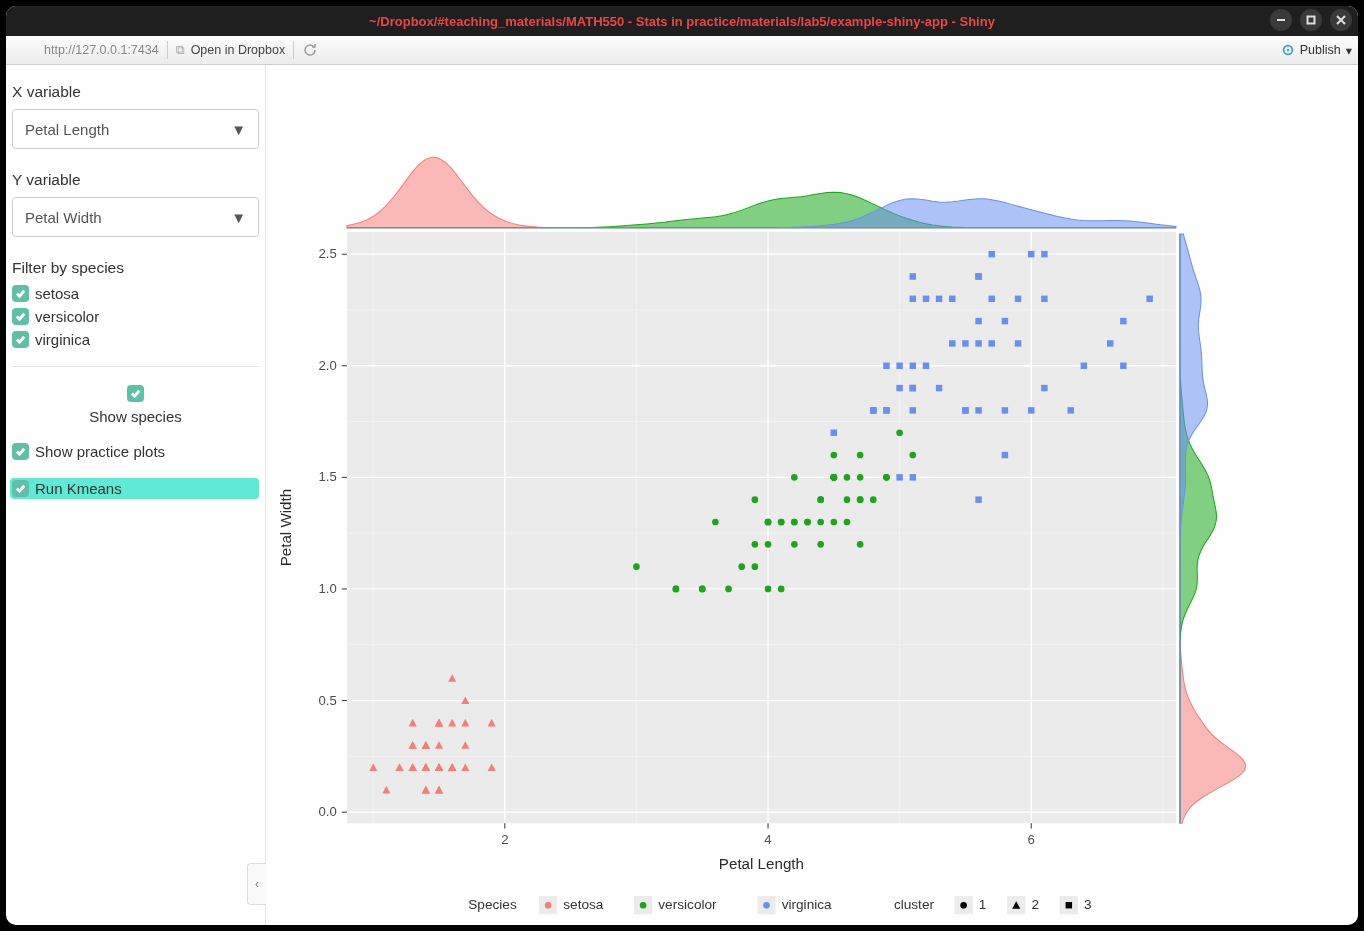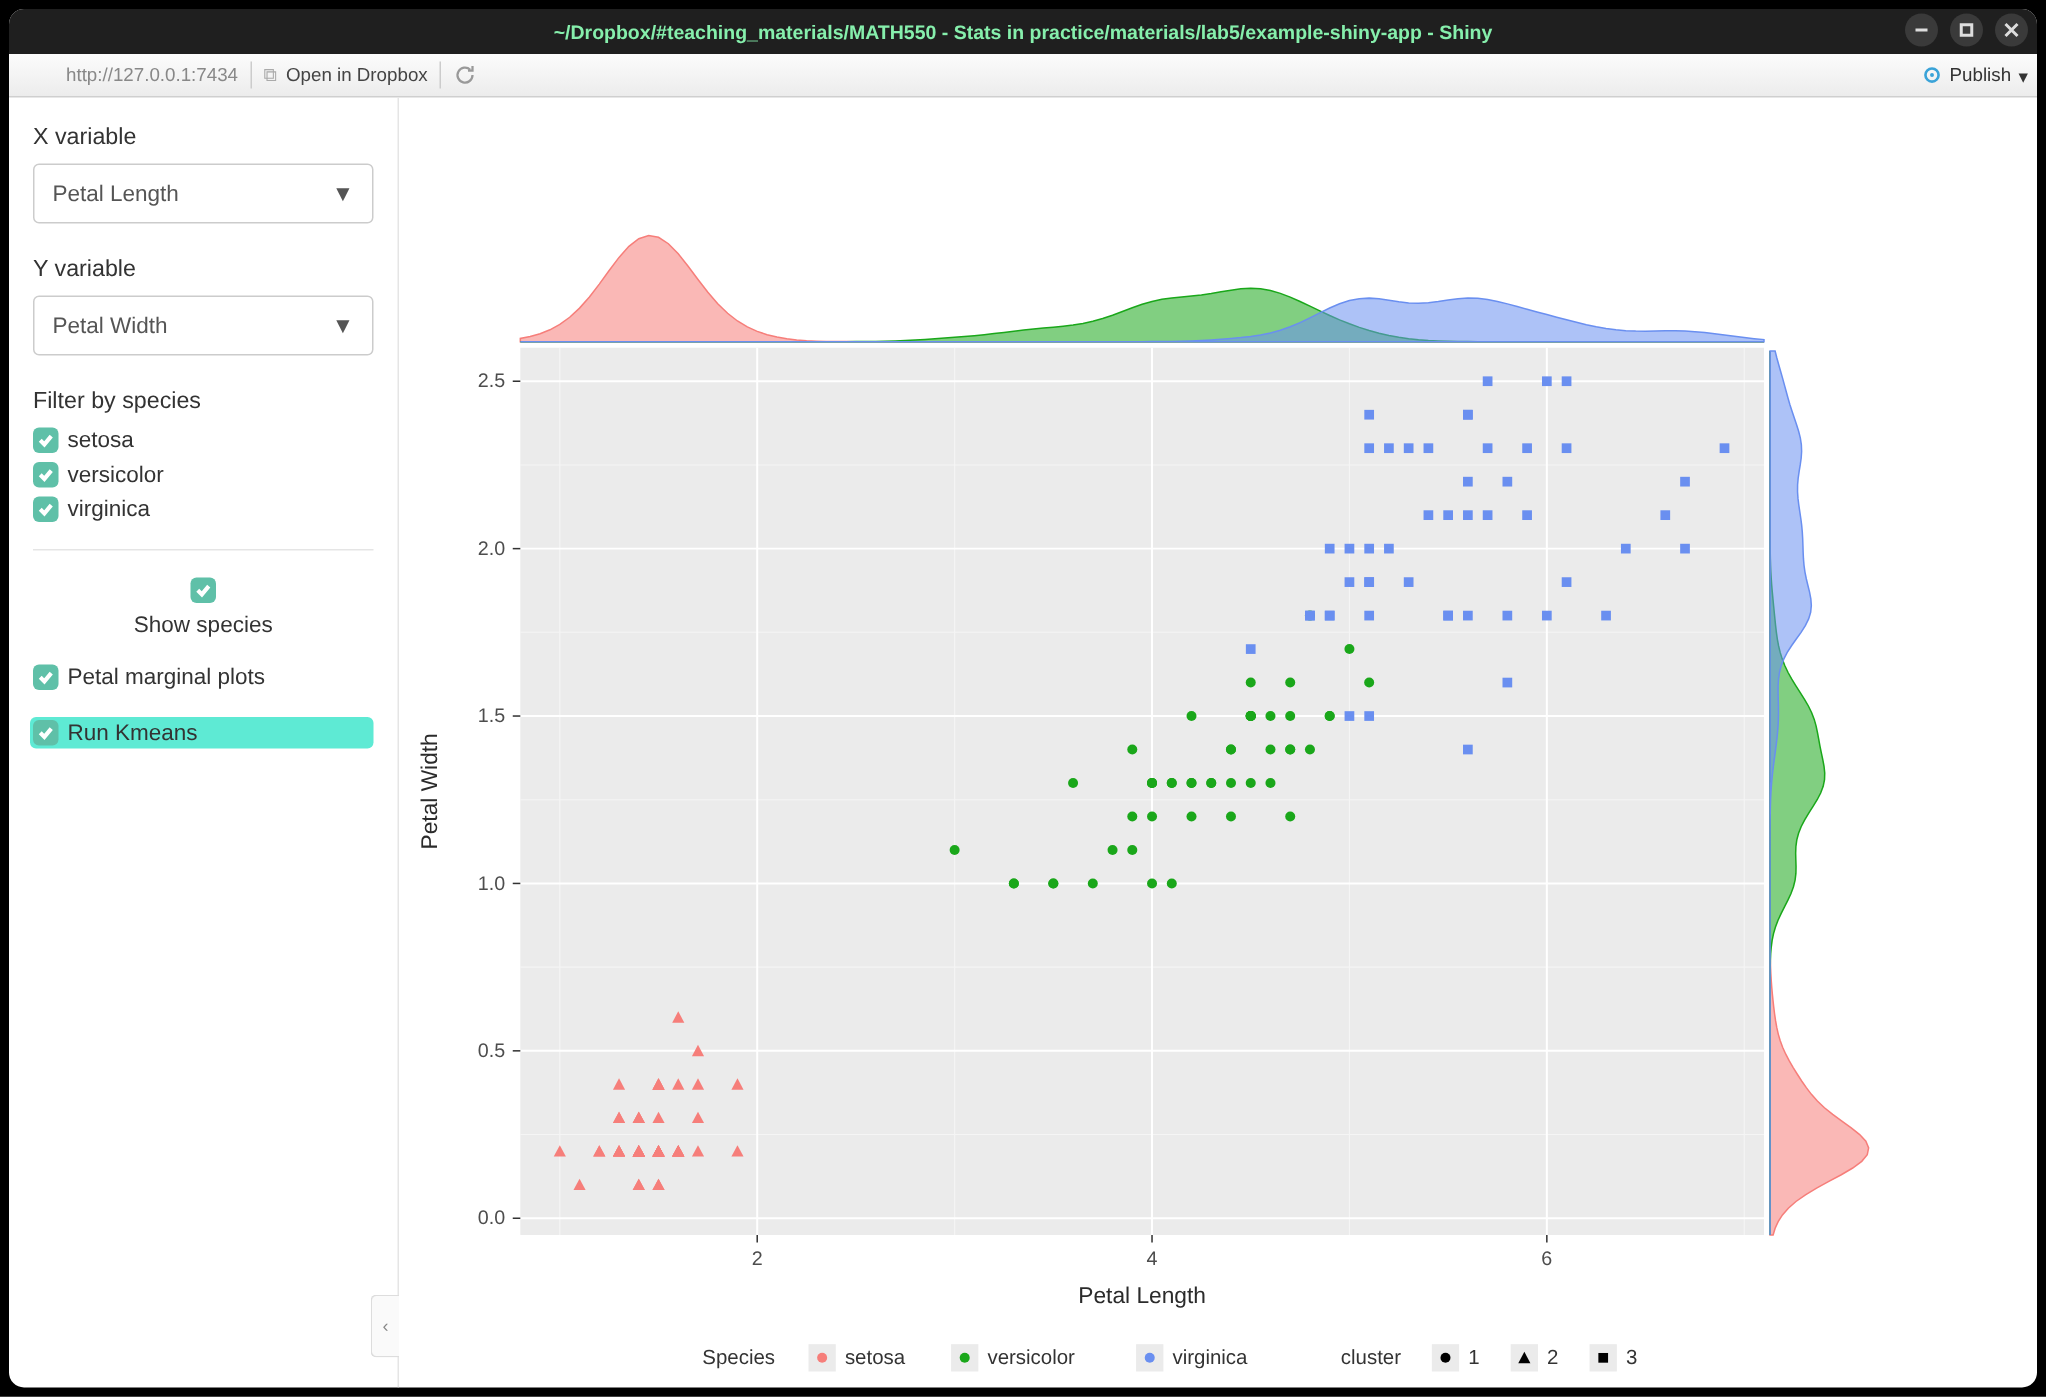--- a/index.html
+++ b/index.html
@@ -1,29 +1,29 @@
 <!DOCTYPE html>
 <html><head>
 <meta charset="utf-8">
 <style>
   html,body{margin:0;padding:0;height:100%;font-family:"Segoe UI","Helvetica Neue",Arial,sans-serif;color:#333;background:#000;}
   .win{position:absolute;inset:6px;border-radius:10px;overflow:hidden;background:#fff;display:flex;flex-direction:column;box-shadow:0 0 0 1px #000;}
-  .titlebar{height:30px;background:#1f1f1f;color:#86efac;display:flex;align-items:center;justify-content:center;position:relative;font-size:13px;font-weight:600;}
+  .titlebar{height:30px;background:#1f1f1f;color:#ef4444;display:flex;align-items:center;justify-content:center;position:relative;font-size:13px;font-weight:600;}
   .tctrls{position:absolute;right:6px;top:3px;display:flex;gap:8px;}
   .tbtn{width:22px;height:22px;border-radius:50%;background:#3a3a3a;display:flex;align-items:center;justify-content:center;color:#ddd;font-size:11px;}
   .tbtn svg{width:10px;height:10px;stroke:#ddd;stroke-width:2;fill:none;}
   .toolbar{height:28px;background:linear-gradient(#fcfcfc,#ececec);border-bottom:1px solid #cfcfcf;display:flex;align-items:center;font-size:12.5px;color:#444;padding:0 6px;gap:6px;}
   .url{flex:0 0 auto;color:#888;margin-left:32px;}
   .sep{width:1px;height:18px;background:#ccc;margin:0 2px;}
   .reload{width:16px;height:16px;color:#999;}
   .spacer{flex:1;}
   .publish{color:#333;display:flex;align-items:flex-start;gap:5px;}
   .publish svg{width:14px;height:14px;}
   .body{flex:1;display:flex;min-height:0;}
-  .sidebar{width:260px;border-right:1px solid #e5e5e5;padding:18px 16px;box-sizing:border-box;font-size:15px;position:relative;}
+  .sidebar{width:260px;border-right:1px solid #e5e5e5;padding:18px 6px;box-sizing:border-box;font-size:15px;position:relative;}
   .sidebar h4{margin:0 0 8px 0;font-weight:400;font-size:15.5px;color:#333;}
   .select{border:1px solid #ccc;border-radius:4px;height:38px;display:flex;align-items:center;justify-content:space-between;padding:0 12px;font-size:15px;color:#555;margin-bottom:22px;background:#fff;}
   .cbrow{display:flex;align-items:center;gap:6px;margin:4px 0 6px 0;}
   .cb{width:17px;height:17px;border-radius:4px;background:#5fc0a8;display:flex;align-items:center;justify-content:center;}
   .cb svg{width:11px;height:11px;stroke:#fff;stroke-width:3;fill:none;}
   .hr{border:none;border-top:1px solid #e5e5e5;margin:18px 0;}
   .cbrow.hl{background:#5eead4;border-radius:4px;padding:2px 2px;margin-left:-2px;}
   .collapse{position:absolute;bottom:20px;right:-1px;width:18px;height:40px;border:1px solid #ddd;border-right:none;border-radius:4px 0 0 4px;background:#fafafa;display:flex;align-items:center;justify-content:center;color:#888;font-size:12px;}
   .main{flex:1;position:relative;overflow:hidden;}
   svg.plot{position:absolute;inset:0;}
@@ -136,21 +136,21 @@
             </svg>
           </span>
           <span>Show species</span>
         </div>
       <div class="cbrow" style="margin-bottom:18px;">
           <span class="cb">
             <svg viewBox="0 0 12 12">
               <path d="M2 6l3 3 5-6"></path>
             </svg>
           </span>
-          <span>Petal marginal plots</span>
+          <span>Show practice plots</span>
         </div>
       <div class="cbrow hl">
           <span class="cb">
             <svg viewBox="0 0 12 12">
               <path d="M2 6l3 3 5-6"></path>
             </svg>
           </span>
           <span>Run Kmeans</span>
         </div>
 

